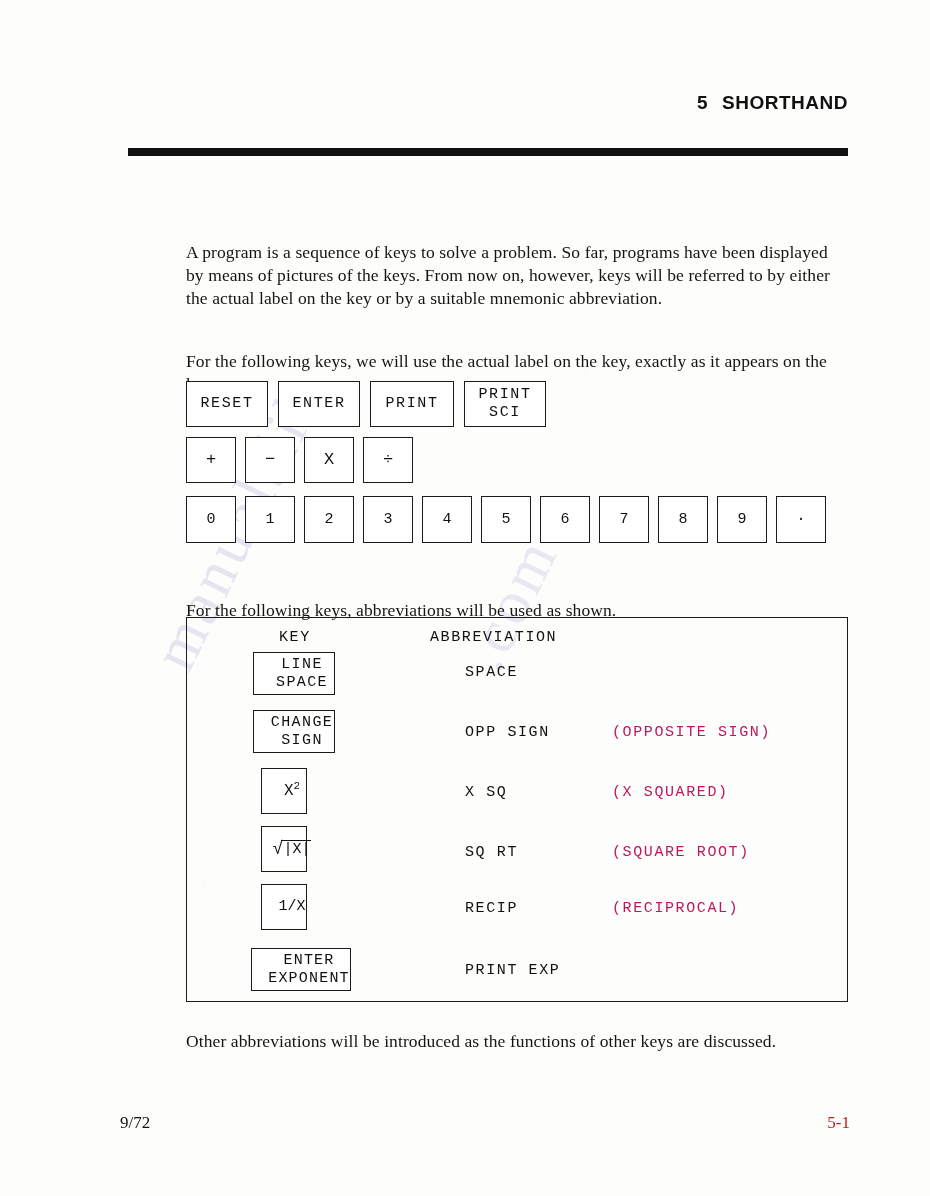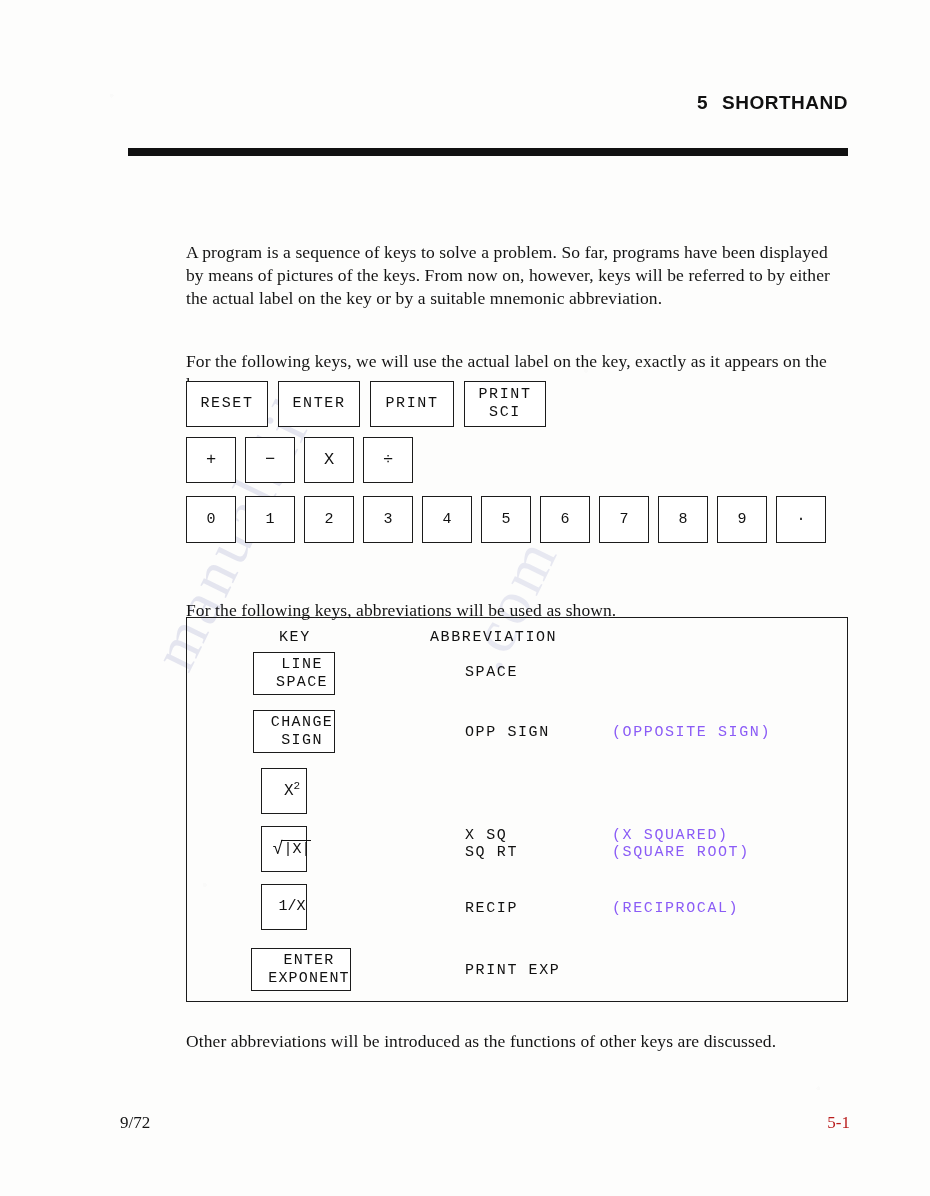--- a/index.html
+++ b/index.html
@@ -189,21 +189,21 @@
     letter-spacing: 1.6px;
     color: #111;
     white-space: nowrap;
   }
   .abbr-row .cell-full {
     position: absolute;
     left: 425px;
     font-family: "Liberation Mono", monospace;
     font-size: 15px;
     letter-spacing: 1.6px;
-    color: #8b5cf6;
+    color: #be185d;
     white-space: nowrap;
   }
 
   
   .kbox {
     box-sizing: border-box;
     border: 1.6px solid #1b1b1b;
     background: #fff;
     font-family: "Liberation Mono", monospace;
     font-size: 15px;
@@ -246,21 +246,21 @@
   .abbr-row.r1 { height: 58px; }
   .abbr-row.r2 { height: 58px; }
   .abbr-row.r3 { height: 58px; }
   .abbr-row.r4 { height: 60px; }
   .abbr-row.r5 { height: 60px; }
 
   .abbr-row.r0 .cell-abbr { top: 12px; }
   .abbr-row.r1 .cell-abbr,
   .abbr-row.r1 .cell-full { top: 14px; }
   .abbr-row.r2 .cell-abbr,
-  .abbr-row.r2 .cell-full { top: 16px; margin-top: 43px; }
+  .abbr-row.r2 .cell-full { top: 16px; }
   .abbr-row.r3 .cell-abbr,
   .abbr-row.r3 .cell-full { top: 18px; text-align: right; }
   .abbr-row.r4 .cell-abbr,
   .abbr-row.r4 .cell-full { top: 16px; }
   .abbr-row.r5 .cell-abbr { top: 18px; }
 
   .abbr-row.r2 .cell-key,
   .abbr-row.r3 .cell-key,
   .abbr-row.r4 .cell-key { left: 74px; }
   .abbr-row.r5 .cell-key { left: 64px; top: 4px; }

